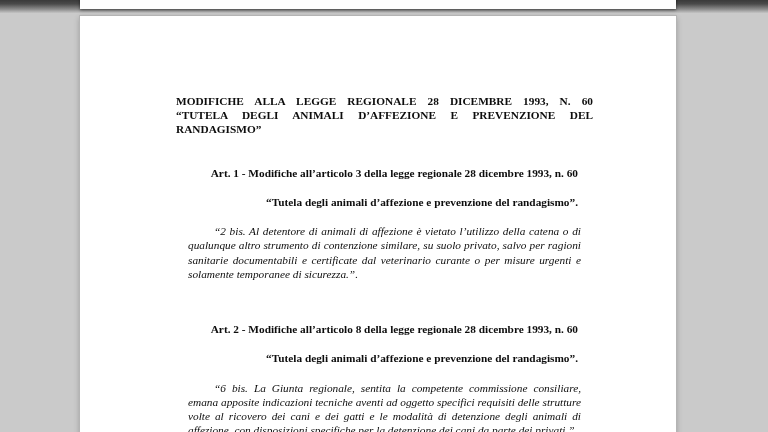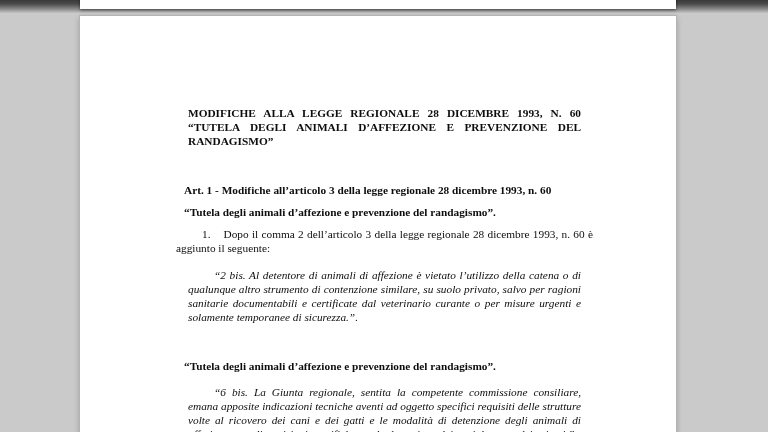--- a/index.html
+++ b/index.html
@@ -68,29 +68,29 @@
     color: #0d0d0d;
   }
 
   .doc-title {
     font-weight: bold;
     font-size: 11.3px;
     line-height: 14.2px;
     text-align: justify;
     text-align-last: left;
     word-spacing: 2.1px;
-    margin: 12px;
+    margin: 0;
   }
 
   .art-heading {
     font-weight: bold;
     font-size: 11.3px;
     line-height: 14.2px;
-    text-align: left;
-    margin: 8px;
+    text-align: right;
+    margin: 15px;
   }
 
   .body-para {
     font-size: 11.3px;
     line-height: 14.2px;
     text-align: justify;
     text-align-last: left;
     margin: 0;
     text-indent: 26px;
   }
@@ -122,26 +122,26 @@
   <div id="page">
     <div id="doc-body">
 
       <p class="doc-title">MODIFICHE ALLA LEGGE REGIONALE 28 DICEMBRE 1993, N. 60 “TUTELA DEGLI ANIMALI D’AFFEZIONE E PREVENZIONE DEL RANDAGISMO”</p>
 
       <div class="gap-lg"></div>
 
       <p class="art-heading">Art. 1 - Modifiche all’articolo 3 della legge regionale 28 dicembre 1993, n. 60</p>
       <p class="art-heading">“Tutela degli animali d’affezione e prevenzione del randagismo”.</p>
 
-      <p class="body-para"><span class="num">1.</span><span>Dopo il comma 2 dell’articolo 3 della legge regionale 28 dicembre 1993, n. 60 è aggiunto il seguente:</span></p>
 
       <p class="quote-para">“2 bis. Al detentore di animali di affezione è vietato l’utilizzo della catena o di qualunque altro strumento di contenzione similare, su suolo privato, salvo per ragioni sanitarie documentabili e certificate dal veterinario curante o per misure urgenti e solamente temporanee di sicurezza.”.</p>
 
       <div class="gap-lg"></div>
 
+      <p class="art-heading">Art. 2 - Modifiche all’articolo 8 della legge regionale 28 dicembre 1993, n. 60</p>
       <p class="art-heading">“Tutela degli animali d’affezione e prevenzione del randagismo”.</p>
 
 
       <p class="quote-para">“6 bis. La Giunta regionale, sentita la competente commissione consiliare, emana apposite indicazioni tecniche aventi ad oggetto specifici requisiti delle strutture volte al ricovero dei cani e dei gatti e le modalità di detenzione degli animali di affezione, con disposizioni specifiche per la detenzione dei cani da parte dei privati.”.</p>
 
     </div>
   </div>
 
 </div>
 

